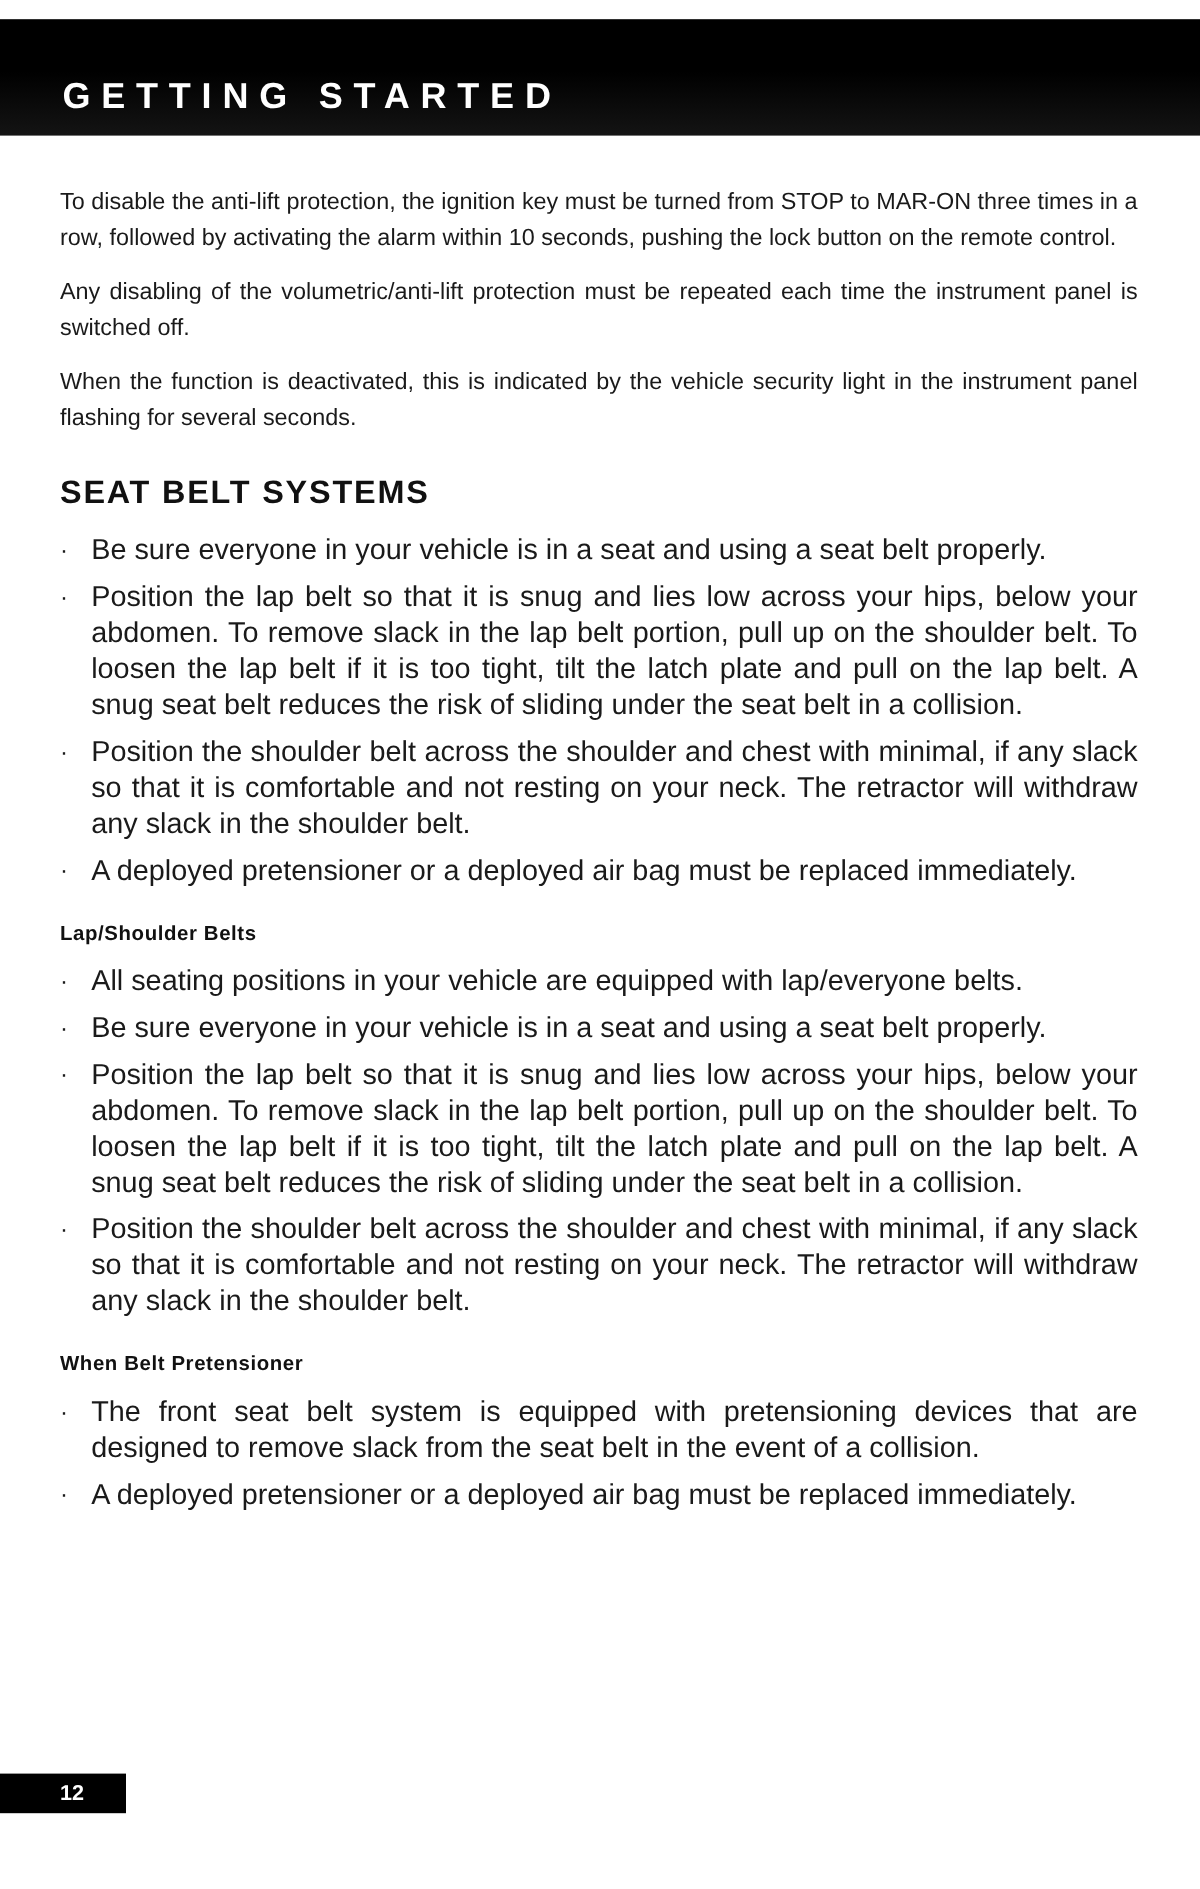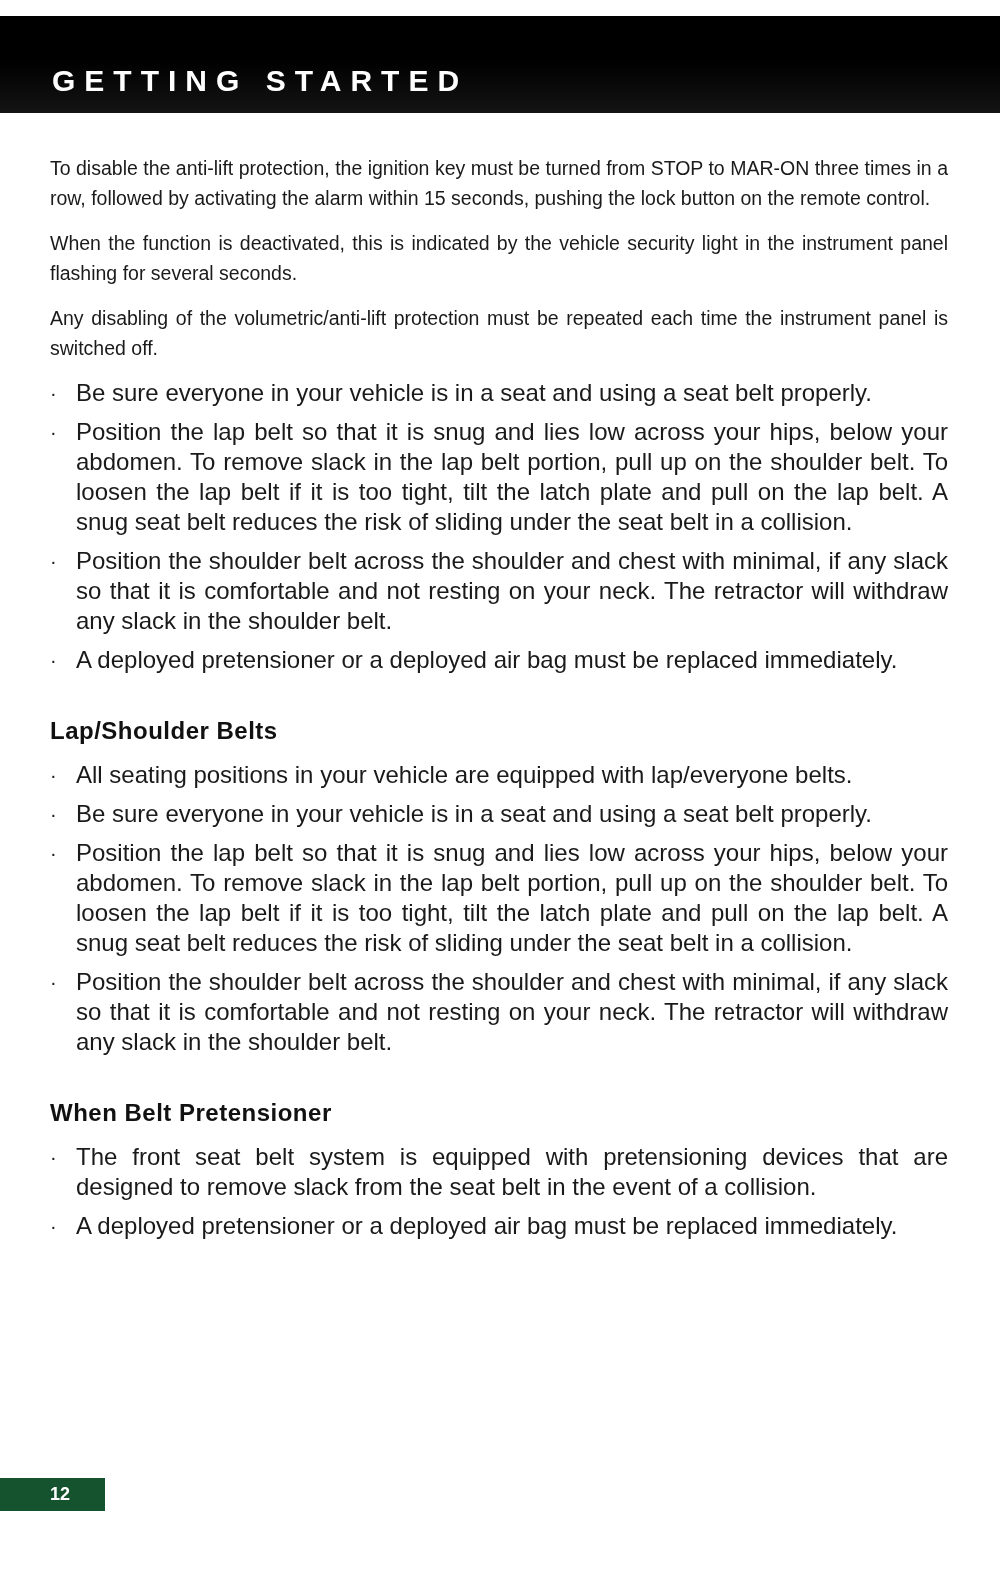--- a/index.html
+++ b/index.html
@@ -44,24 +44,24 @@
 
   h1.section-heading {
     font-size: 27px;
     font-weight: bold;
     letter-spacing: 1.5px;
     margin: 32px 0 18px 0;
     color: #111111;
   }
 
   h2.sub-heading {
-    font-size: 24px;
+    font-size: 17px;
     font-weight: bold;
     letter-spacing: 0.5px;
-    margin: 42px 0 15px 0;
+    margin: 27px 0 15px 0;
     color: #111111;
   }
 
   ul.bullet-list { list-style: none; }
   .bullet-item {
     display: flex;
     margin-bottom: 9px;
   }
   .bullet-marker {
     flex: 0 0 26px;
@@ -77,44 +77,45 @@
     text-align: justify;
   }
 
   
   .page-badge {
     position: absolute;
     left: 0;
     top: 1478px;
     width: 105px;
     height: 33px;
-    background: #14532d;
+    background: #000000;
     display: flex;
     align-items: center;
     padding-left: 50px;
   }
   .page-number {
     color: #ffffff;
     font-size: 18px;
     font-weight: bold;
   }
 </style>
 </head>
 <body>
 
 <header class="header-band">
   <div class="header-title">GETTING STARTED</div>
 </header>
 
 <main class="content">
 
-  <p class="para">To disable the anti-lift protection, the ignition key must be turned from STOP to MAR-ON three times in a row, followed by activating the alarm within 15 seconds, pushing the lock button on the remote control.</p>
+  <p class="para">To disable the anti-lift protection, the ignition key must be turned from STOP to MAR-ON three times in a row, followed by activating the alarm within 10 seconds, pushing the lock button on the remote control.</p>
+  <p class="para">Any disabling of the volumetric/anti-lift protection must be repeated each time the instrument panel is switched off.</p>
   <p class="para">When the function is deactivated, this is indicated by the vehicle security light in the instrument panel flashing for several seconds.</p>
-  <p class="para">Any disabling of the volumetric/anti-lift protection must be repeated each time the instrument panel is switched off.</p>
 
+  <h1 class="section-heading">SEAT BELT SYSTEMS</h1>
 
   <ul class="bullet-list">
     <li class="bullet-item">
       <span class="bullet-marker">·</span>
       <span class="bullet-text">Be sure everyone in your vehicle is in a seat and using a seat belt properly.</span>
     </li>
     <li class="bullet-item">
       <span class="bullet-marker">·</span>
       <span class="bullet-text">Position the lap belt so that it is snug and lies low across your hips, below your abdomen. To remove slack in the lap belt portion, pull up on the shoulder belt. To loosen the lap belt if it is too tight, tilt the latch plate and pull on the lap belt. A snug seat belt reduces the risk of sliding under the seat belt in a collision.</span>
     </li>

